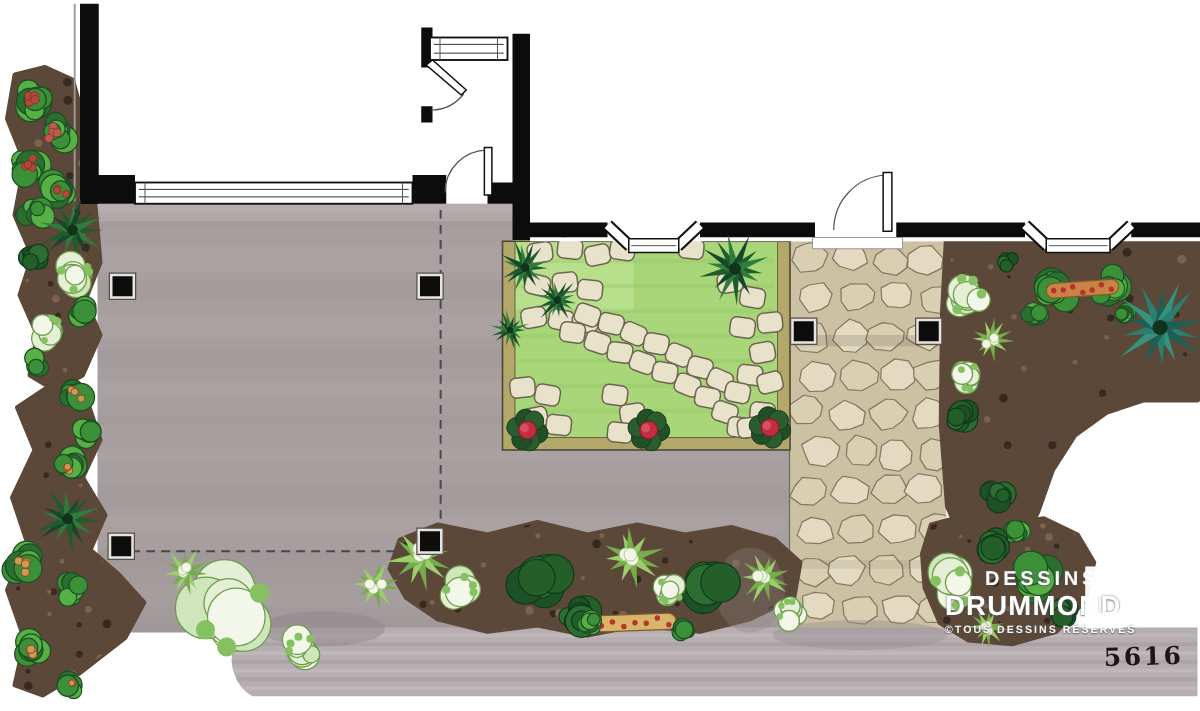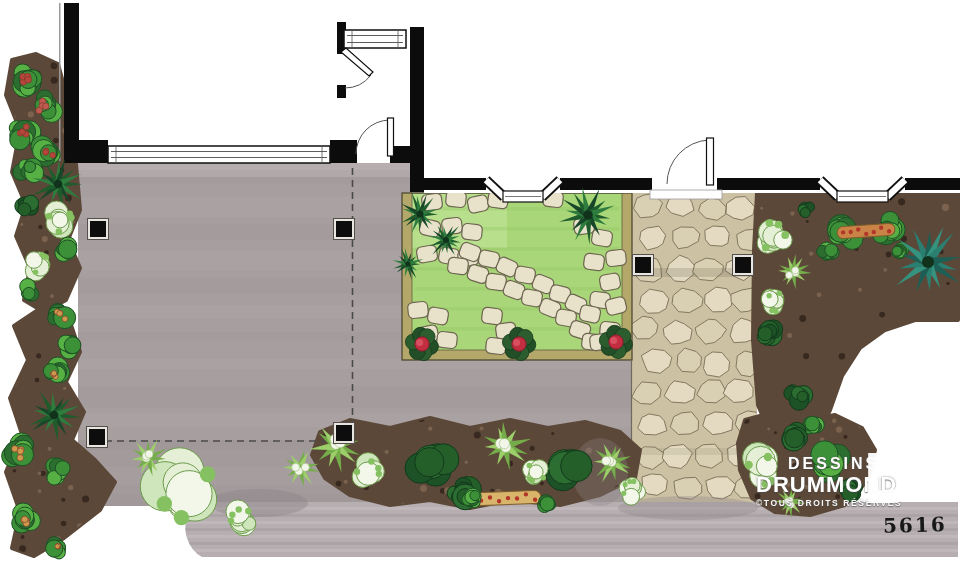--- a/index.html
+++ b/index.html
@@ -1346,20 +1346,20 @@
         <g>
           <rect x="732.5" y="254.5" width="21" height="21" fill="#e8e4e0" stroke="#55504b" stroke-width="1"></rect>
           <rect x="735" y="257" width="16" height="16" fill="#0d0d0d"></rect>
         </g>
       </g>
     </svg>
 
   <div class="brand">
     <div class="l1">DESSINS</div>
     <div class="l2">DRUMMOND</div>
-    <div class="l3">©TOUS DROITS RÉSERVÉS</div>
+    <div class="l3">©TOUS DESSINS RÉSERVÉS</div>
     <svg class="dmark" viewBox="0 0 40 48">
       <path d="M0,0 H24 Q40,0 40,24 Q40,48 24,48 H0 Z M10,12 H21 Q28,12 28,24 Q28,36 21,36 H10 Z" fill="#ffffff" fill-rule="evenodd" opacity="0.95"></path>
     </svg>
   </div>
 
   <div class="plan-no">5616</div>
 </div>
 
 </body></html>

